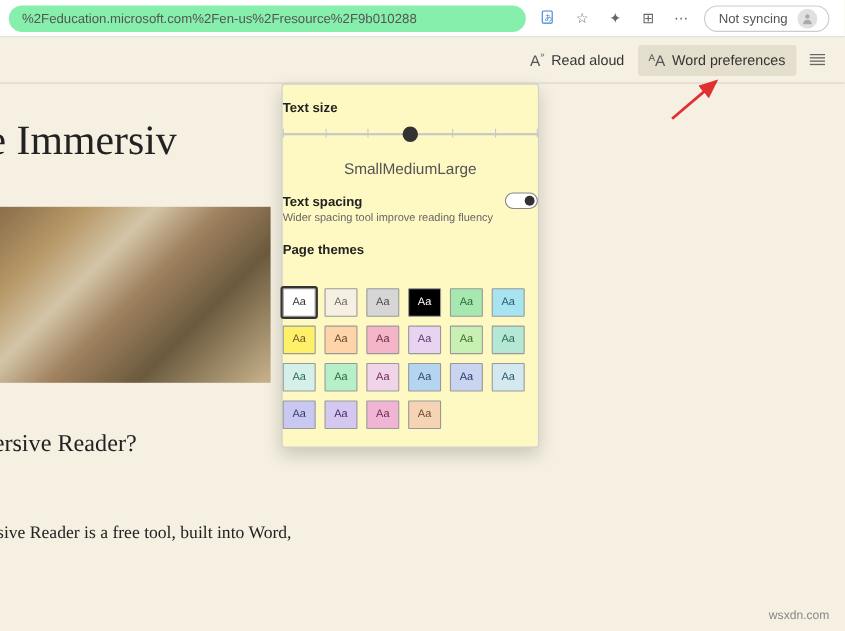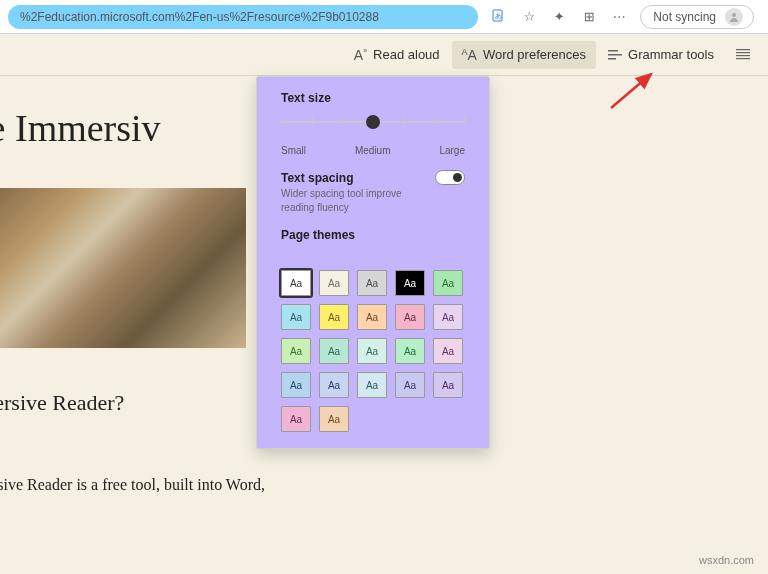--- a/index.html
+++ b/index.html
@@ -1,43 +1,43 @@
 <!DOCTYPE html>
 <html><head>
   <meta charset="utf-8">
   <style>
     * { margin: 0; padding: 0; box-sizing: border-box; font-family: "Segoe UI", -apple-system, sans-serif; }
     body { width: 768px; height: 574px; background: #f5f0e1; position: relative; overflow: hidden; }
 
     .addr-bar { height: 34px; background: #fff; border-bottom: 1px solid #d4d4d4; display: flex; align-items: center; padding: 0 8px; gap: 6px; }
-    .url-box { flex: 1; background: #7dd3fc; border-radius: 14px; height: 24px; display: flex; align-items: center; padding: 0 12px; font-size: 12px; color: #555; overflow: hidden; white-space: nowrap; }
+    .url-box { flex: 1; background: #86efac; border-radius: 14px; height: 24px; display: flex; align-items: center; padding: 0 12px; font-size: 12px; color: #555; overflow: hidden; white-space: nowrap; }
     .addr-icons { display: flex; align-items: center; gap: 12px; padding: 0 6px; }
     .addr-icon { color: #666; font-size: 13px; display: flex; align-items: center; justify-content: center; width: 18px; height: 20px; }
     .sync-pill { border: 1px solid #ccc; border-radius: 14px; padding: 2px 10px 2px 12px; font-size: 12px; color: #555; display: flex; align-items: center; gap: 9px; }
     .avatar { width: 18px; height: 18px; border-radius: 50%; background: #e0e0e0; display: flex; align-items: center; justify-content: center; color: #888; }
 
     .toolbar { height: 42px; background: #f5f0e1; border-bottom: 1px solid #d9d4c5; display: flex; align-items: center; justify-content: flex-end; padding: 0 8px; gap: 2px; font-size: 13px; color: #333; }
     .tool-btn { display: flex; align-items: center; gap: 6px; padding: 6px 10px; border-radius: 3px; }
     .tool-btn.active { background: #e4decd; }
     .tool-icon { font-size: 14px; color: #555; display: inline-flex; }
 
     .page { position: absolute; top: 76px; left: 0; right: 0; bottom: 0; padding: 30px 0 0 0; }
     .heading1 { font-size: 38px; font-weight: 400; color: #222; margin-left: -80px; font-family: Georgia, serif; }
     .hero-img { width: 246px; height: 160px; margin-top: 38px; background: linear-gradient(135deg, #8a6d4b 0%, #b89968 20%, #d4c5a8 35%, #a0825f 50%, #6b5a3e 70%, #c9b48c 100%); position: relative; }
     .heading2 { font-size: 22px; font-weight: 400; color: #222; margin-top: 42px; margin-left: -40px; font-family: Georgia, serif; }
     .bodytext { font-size: 16px; color: #222; margin-top: 60px; margin-left: -40px; font-family: Georgia, serif; }
 
-    .popover { position: absolute; top: 76px; left: 256px; width: 234px; background: #c4b5fd; border: 1px solid #d0d0d0; box-shadow: 0 6px 16px rgba(0,0,0,0.18); padding: 14px 24px 16px; border-radius: 3px; z-index: 10; }
+    .popover { position: absolute; top: 76px; left: 256px; width: 234px; background: #fef9c3; border: 1px solid #d0d0d0; box-shadow: 0 6px 16px rgba(0,0,0,0.18); padding: 14px 0 16px; border-radius: 3px; z-index: 10; }
     .sect-title { font-size: 12px; font-weight: 600; color: #222; margin-bottom: 8px; }
     .slider-wrap { position: relative; height: 30px; margin-bottom: 2px; }
     .track { position: absolute; top: 8px; left: 0; right: 0; height: 2px; background: #c8c8c8; }
     .thumb { position: absolute; top: 2px; left: 50%; transform: translateX(-50%); width: 14px; height: 14px; border-radius: 50%; background: #333; }
     .ticks { position: absolute; top: 4px; left: 0; right: 0; display: flex; justify-content: space-between; }
     .ticks span { width: 1px; height: 8px; background: #c8c8c8; display: block; }
-    .slider-labels { display: flex; justify-content: space-between; font-size: 10px; color: #555; margin-bottom: 14px; }
+    .slider-labels { display: flex; justify-content: center; font-size: 14px; color: #555; margin-bottom: 14px; }
     .spacing-row { display: flex; justify-content: space-between; align-items: center; margin-bottom: 2px; margin-top: 13px; }
     .toggle { width: 30px; height: 15px; border: 1px solid #888; border-radius: 8px; position: relative; background: #fff; }
     .toggle-knob { position: absolute; right: 2px; top: 2px; width: 9px; height: 9px; border-radius: 50%; background: #333; }
     .hint { font-size: 10px; color: #666; line-height: 1.35; margin-bottom: 14px; padding-right: 40px; }
     .themes { display: flex; flex-wrap: wrap; gap: 8px; margin-top: 28px; }
     .swatch { width: 30px; height: 26px; border: 1px solid #999; border-radius: 1px; display: flex; align-items: center; justify-content: center; font-size: 10px; }
     .swatch.selected { outline: 2px solid #333; outline-offset: 0; }
 
     .arrow { position: absolute; top: 66px; left: 603px; z-index: 5; pointer-events: none; }
 
@@ -74,30 +74,20 @@
 </div>
 
 <div class="toolbar">
   <div class="tool-btn">
     <span class="tool-icon">A<sup style="font-size:7px;">»</sup></span>
     <span>Read aloud</span>
   </div>
   <div class="tool-btn active">
     <span class="tool-icon"><span style="font-size:9px;">A</span>A</span>
     <span>Word preferences</span>
-  </div>
-  <div class="tool-btn">
-    <span class="tool-icon">
-      <svg width="14" height="12" viewBox="0 0 14 12">
-          <rect y="1" width="10" height="1.5" fill="#666"></rect>
-          <rect y="5" width="14" height="1.5" fill="#666"></rect>
-          <rect y="9" width="8" height="1.5" fill="#666"></rect>
-        </svg>
-    </span>
-    <span>Grammar tools</span>
   </div>
   <div class="tool-btn">
     <span class="tool-icon">
       <svg width="14" height="12" viewBox="0 0 14 12">
           <rect y="0" width="14" height="1.2" fill="#666"></rect>
           <rect y="3" width="14" height="1.2" fill="#666"></rect>
           <rect y="6" width="14" height="1.2" fill="#666"></rect>
           <rect y="9" width="14" height="1.2" fill="#666"></rect>
         </svg>
     </span>

